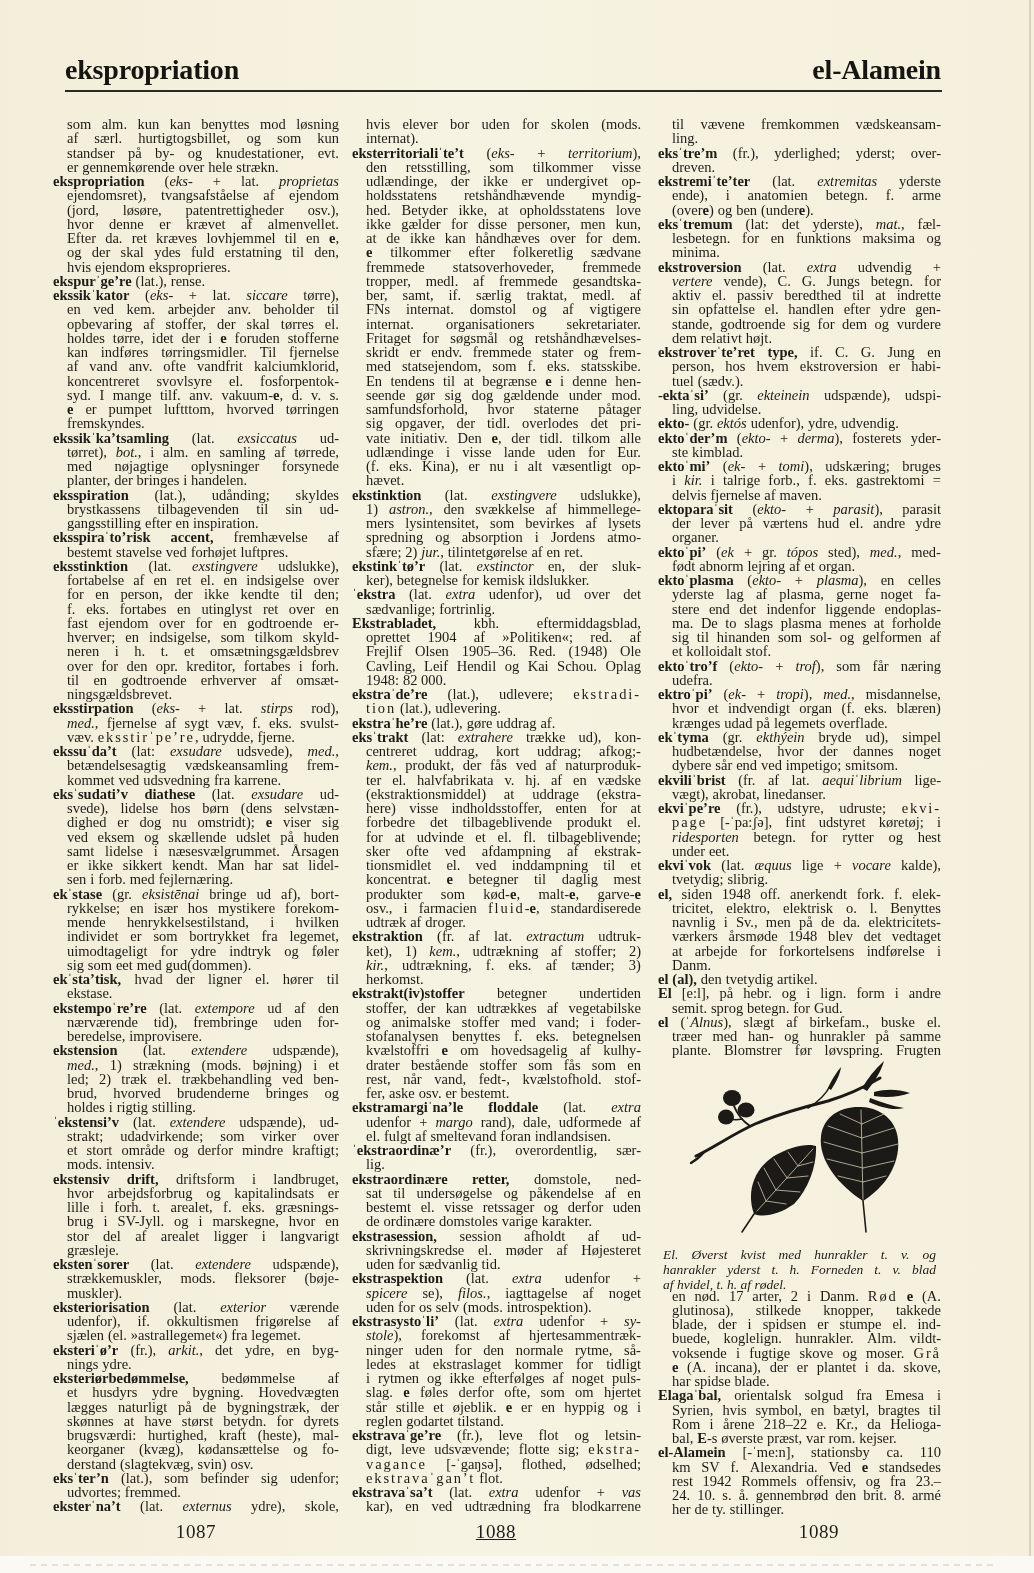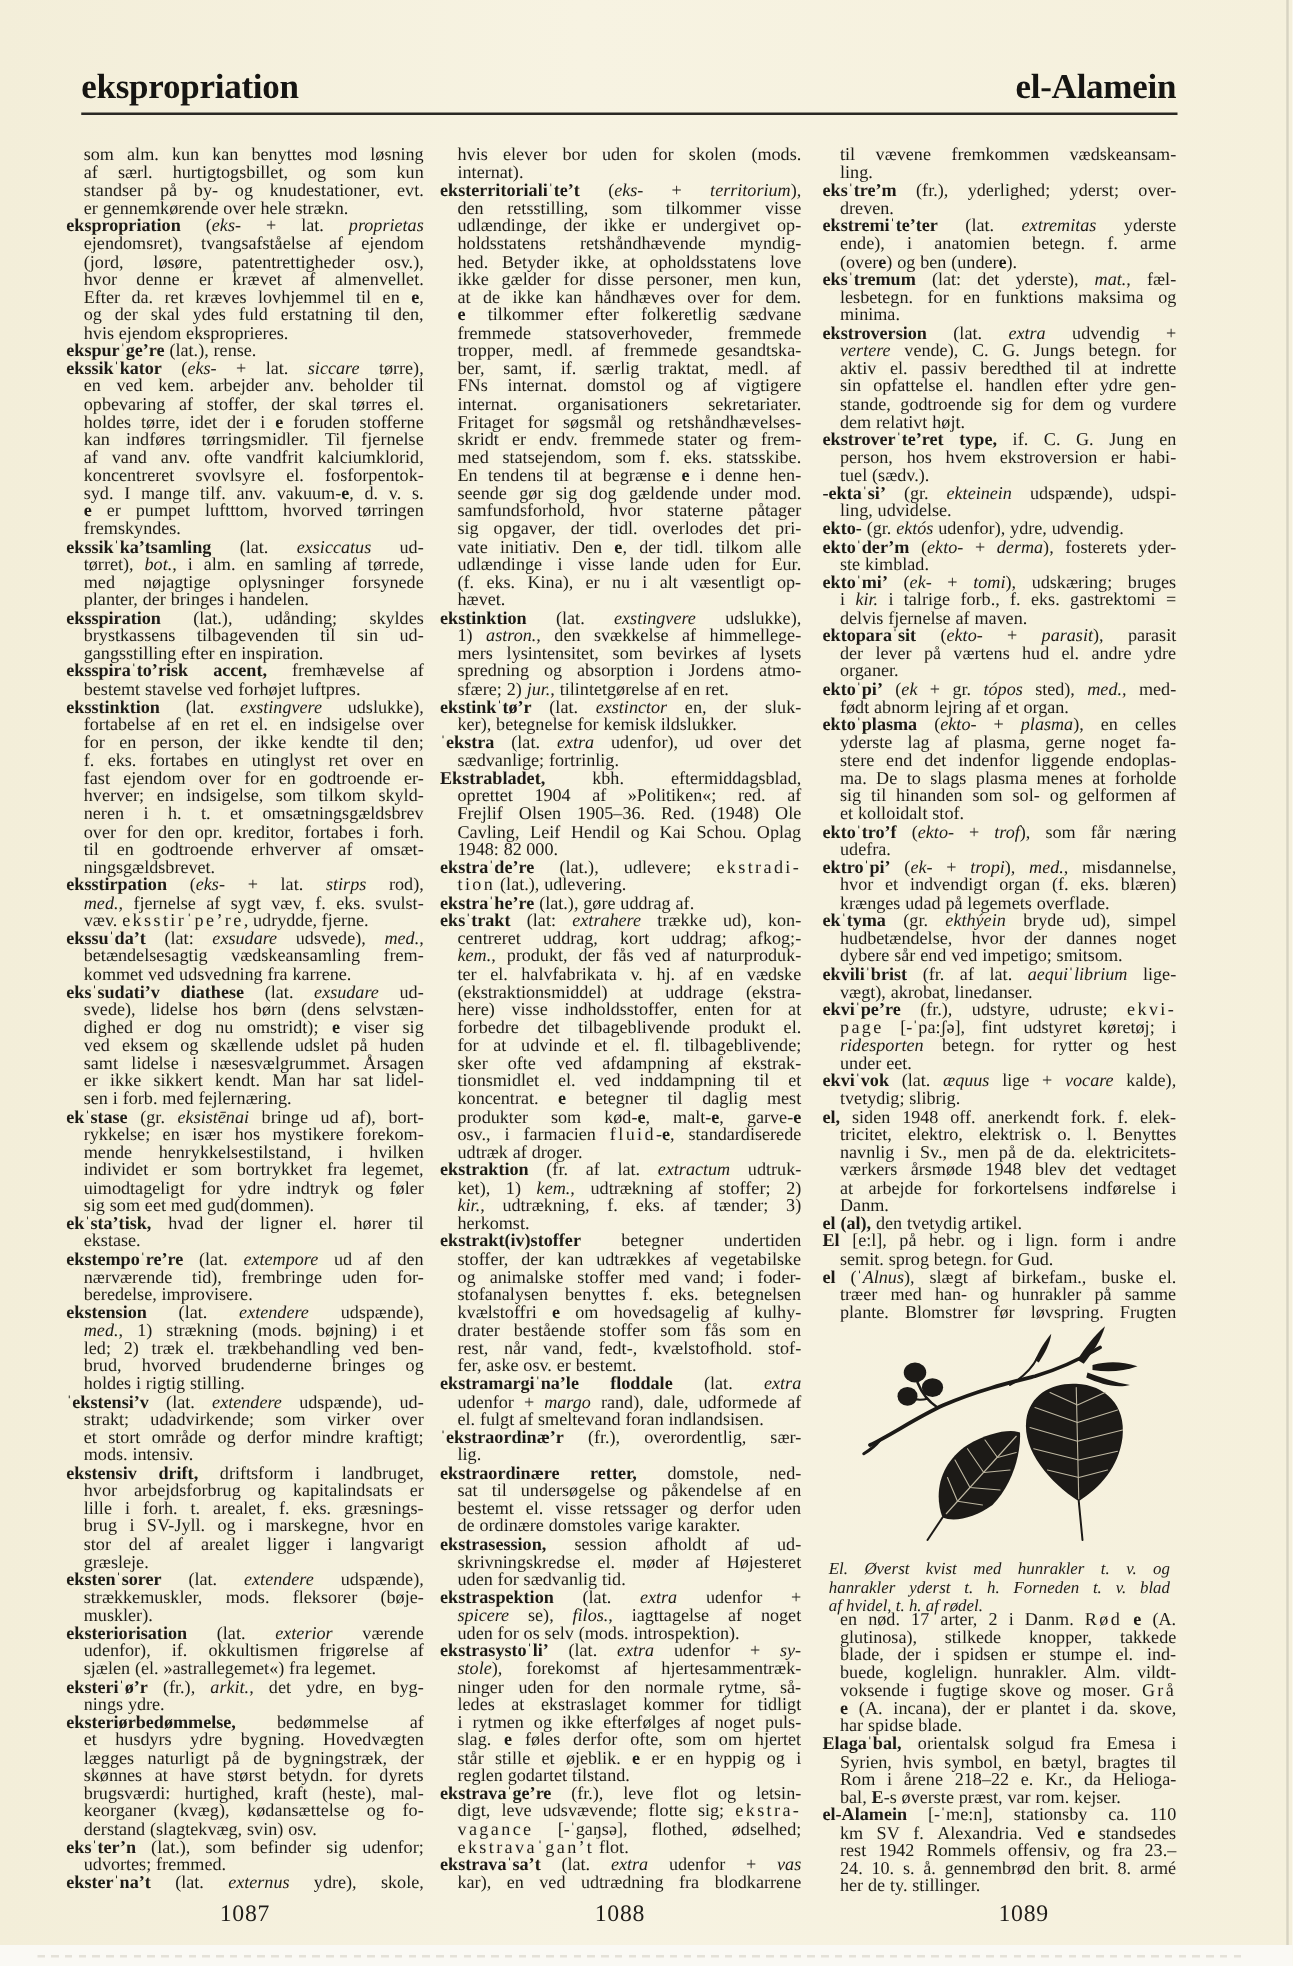--- a/index.html
+++ b/index.html
@@ -39,21 +39,21 @@
     font-style: italic; font-size: 13.5px; line-height: 15px; margin-top: 10px;
   }
   .cap-line.j { text-align: justify; text-align-last: justify; }
   .cap-line.c { text-align: left; }
 
   .page-number {
     position: absolute; top: 1521px; width: 80px; text-align: center;
     font-size: 19px; line-height: 22px; letter-spacing: 0.6px; color: #1f1d19;
   }
   .pn1 { left: 156px; }
-  .pn2 { left: 456px; }
+  .pn2 { left: 456px; text-decoration: underline; }
   .pn3 { left: 779px; }
 
   .bottom-strip { position: absolute; left: 0; top: 1556px; width: 1034px; height: 17px; background: #faf9f4; }
   .bottom-strip::after {
     content: ""; position: absolute; left: 30px; right: 40px; top: 8px; height: 2px;
     background: repeating-linear-gradient(90deg, #e4e1d8 0 6px, transparent 6px 11px);
   }
   .right-edge { position: absolute; left: 1029px; top: 0; width: 2px; height: 1556px; background: #d8d3c2; }
 </style>
 </head>

